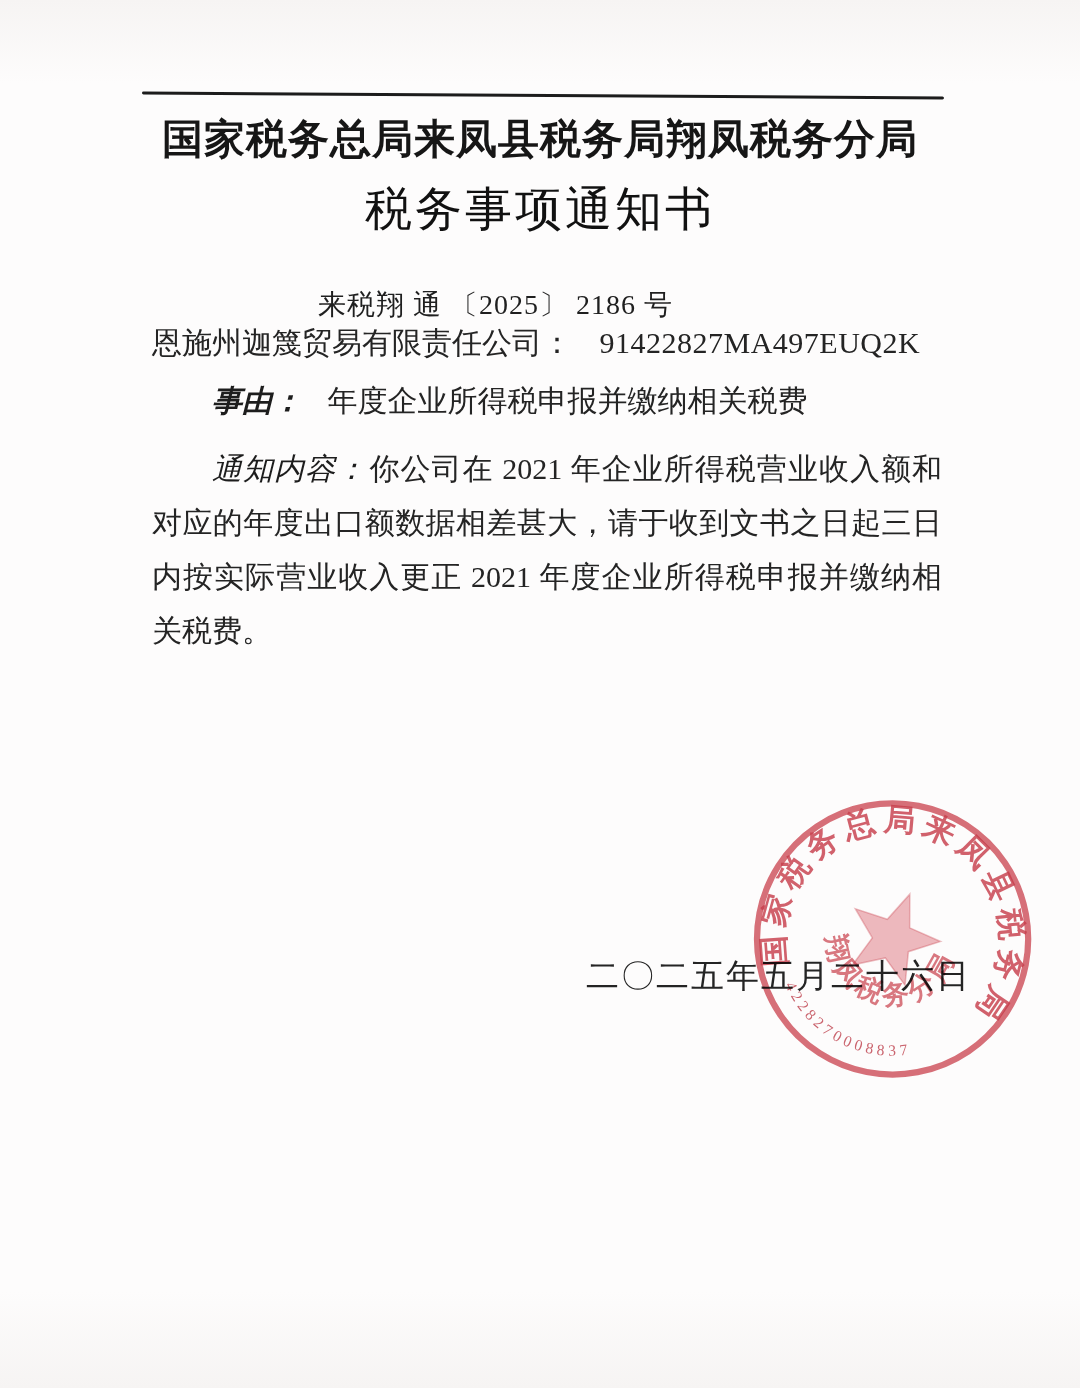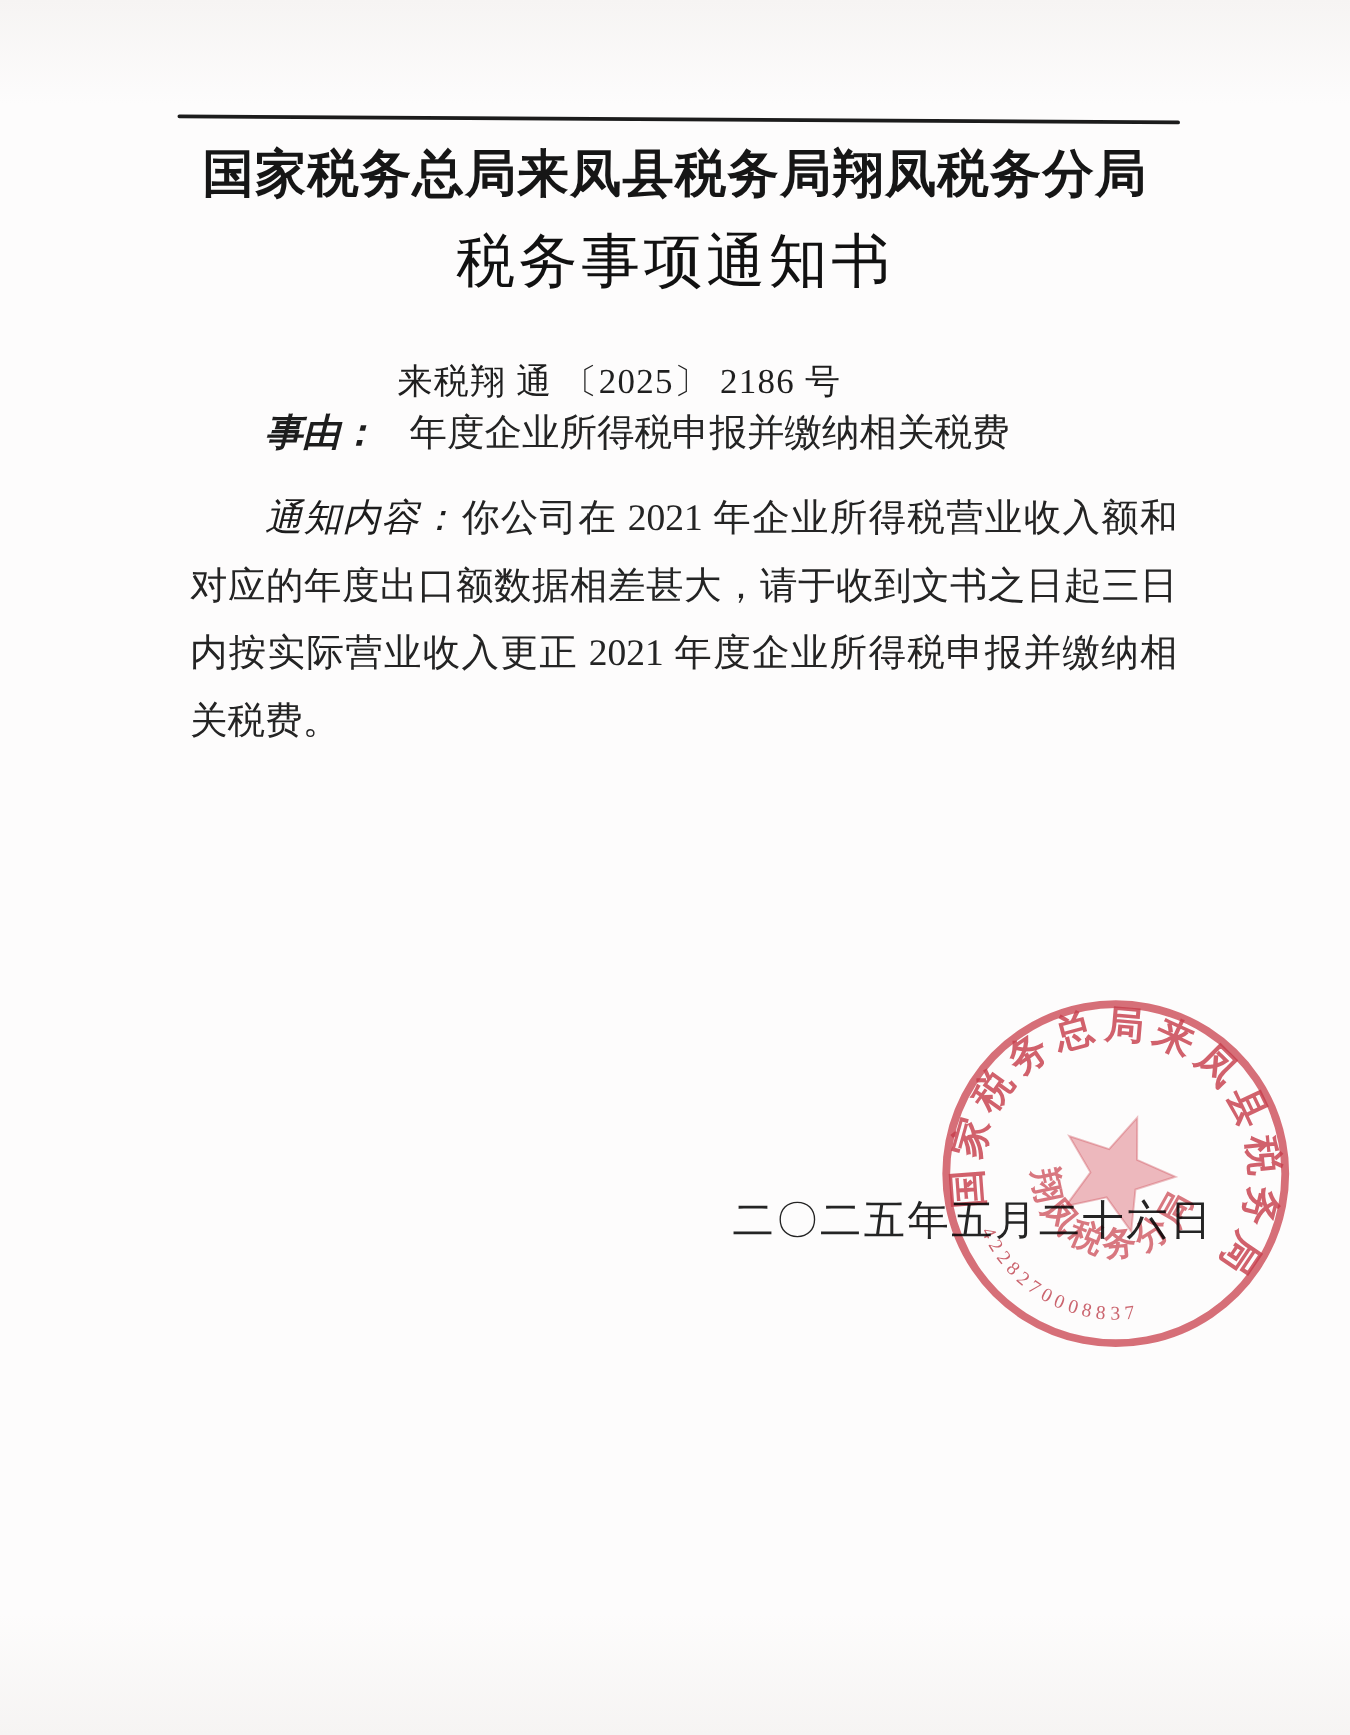--- a/index.html
+++ b/index.html
@@ -74,20 +74,24 @@
   <div class="rule-top"></div>
 
   <div class="issuer-title">国家税务总局来凤县税务局翔凤税务分局</div>
 
   <div class="doc-title">税务事项通知书</div>
 
   <div class="doc-number">来税翔 通 〔2025〕 2186 号</div>
 
   <div class="body-block">
 
+    <p class="recipient-line">
+      <span>恩施州迦篾贸易有限责任公司：</span>
+      <span class="tax-id">91422827MA497EUQ2K</span>
+    </p>
 
     <p class="field field-0">
       <span class="label strong gap-wide">事由：</span><span>年度企业所得税申报并缴纳相关税费</span>
     </p>
 
 
     <p class="field field-2">
       <span class="label gap-narrow">通知内容：</span><span>你公司在 2021 年企业所得税营业收入额和对应的年度出口额数据相差甚大，请于收到文书之日起三日内按实际营业收入更正 2021 年度企业所得税申报并缴纳相关税费。</span>
     </p>
 

